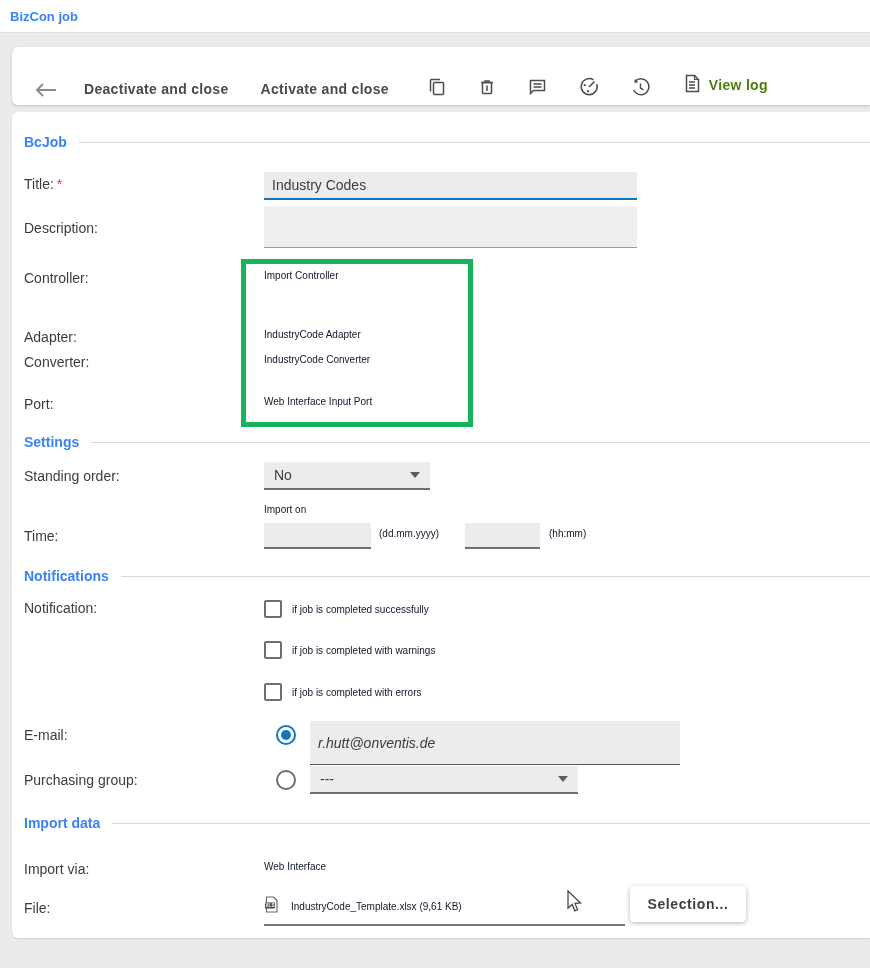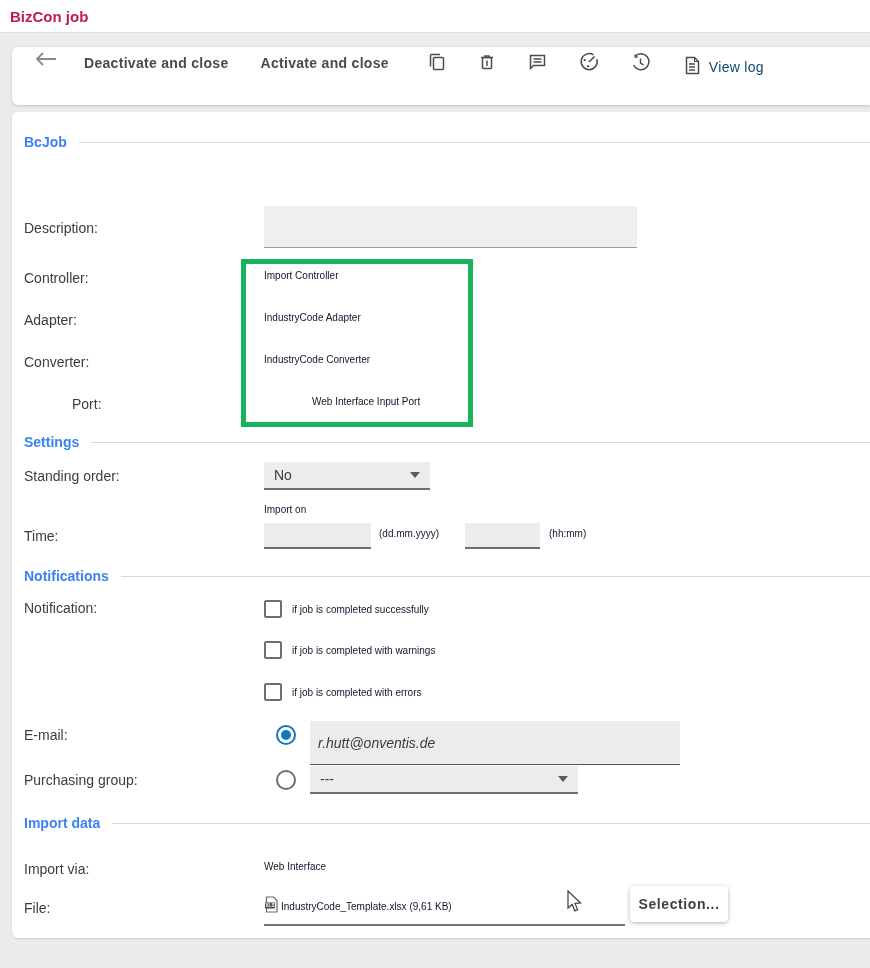--- a/index.html
+++ b/index.html
@@ -11,44 +11,44 @@
     color: #3c3c3c;
     font-size: 14px;
     overflow: hidden;
   }
   
   .page-header {
     position: absolute; top: 0; left: 0; right: 0; height: 33px;
     background: #ffffff; border-bottom: 1px solid #e0e0e0;
     display: flex; align-items: center; padding-left: 10px;
   }
-  .page-header h1 { font-size: 15px; font-weight: bold; color: #be185d; }
+  .page-header h1 { font-size: 13px; font-weight: bold; color: #3b82f6; }
 
   
   .toolbar {
     position: absolute; top: 47px; left: 12px; right: 0; height: 58px;
     background: #ffffff; border-radius: 6px 0 0 6px;
     box-shadow: 0 1px 3px rgba(0,0,0,0.18);
-    display: flex; align-items: flex-start; padding-left: 18px;
+    display: flex; align-items: flex-end; padding-left: 18px;
   }
   .tb-btn {
     border: none; background: transparent; cursor: pointer;
     font-family: inherit; font-size: 14px; font-weight: bold;
     color: #4a4a4a; letter-spacing: 0.3px; padding: 8px 4px;
   }
   .tb-back { margin-right: 18px; display: flex; align-items: center; }
   .tb-txt1 { margin-right: 24px; }
   .tb-txt2 { margin-right: 30px; }
   .tb-icon {
     border: none; background: transparent; cursor: pointer;
     color: #4c4c4c; padding: 4px; display: flex; align-items: center;
   }
   .tb-icons { display: flex; align-items: center; gap: 22px; }
   .tb-viewlog { display: flex; align-items: center; gap: 8px; margin-left: 24px; }
-  .tb-viewlog span { font-size: 14px; font-weight: normal; color: #0c4a6e; letter-spacing: 0.3px; }
+  .tb-viewlog span { font-size: 14px; font-weight: bold; color: #4d7c0f; letter-spacing: 0.3px; }
 
   
   .card {
     position: absolute; top: 112px; left: 12px; right: 0; height: 826px;
     background: #ffffff; border-radius: 6px 0 0 6px;
     box-shadow: 0 1px 2px rgba(0,0,0,0.12);
   }
   .row { position: absolute; left: 12px; right: 0; }
   .row-label { position: absolute; left: 0; top: 0; white-space: nowrap; color: #3c3c3c; }
   .req { color: #d9365e; margin-left: 3px; }
@@ -94,23 +94,23 @@
     width: 20px; height: 20px; border-radius: 50%; border: 2px solid #6f6f6f;
     background: #fff; cursor: pointer; flex: none; position: relative;
   }
   .radio.sel { border-color: #1178be; }
   .radio.sel::after {
     content: ""; position: absolute; left: 3px; top: 3px; width: 10px; height: 10px;
     border-radius: 50%; background: #1178be;
   }
 
   .file-line { position: absolute; left: 240px; top: 40px; width: 361px; height: 0; border-top: 2px solid #757575; }
-  .file-name { position: absolute; left: 240px; top: 12px; display: flex; align-items: center; gap: 2px; }
+  .file-name { position: absolute; left: 240px; top: 12px; display: flex; align-items: center; gap: 12px; }
   .btn-selection {
-    position: absolute; left: 606px; top: 2px; width: 98px; height: 36px;
+    position: absolute; left: 606px; top: 2px; width: 116px; height: 36px;
     background: #fff; border: none; border-radius: 4px;
     box-shadow: 0 1px 4px rgba(0,0,0,0.3);
     font-family: inherit; font-size: 14px; font-weight: bold; color: #3f3f3f;
     letter-spacing: 0.6px; cursor: pointer;
   }
   .cursor { position: absolute; left: 566px; top: 890px; pointer-events: none; z-index: 50; }
 </style>
 </head>
 <body>
 
@@ -189,42 +189,46 @@
   </button>
 </div>
 
 <div class="card">
 
   <div class="sect" style="top:22px;">
     <b>BcJob</b>
     <div class="hairline"></div>
   </div>
 
+  <div class="row" style="top:60px; height:28px;">
+    <span class="row-label" style="top:4px;"><span>Title:</span><span class="req">*</span></span>
+    <input class="gfield ffocus ctrl" style="width: 373px; height: 28px;" type="text" value="Industry Codes">
+  </div>
 
   <div class="row" style="top:94px; height:44px;">
     <span class="row-label" style="top:14px;">Description:</span>
     <div class="ctrl ta-wrap">
       <textarea style=""></textarea>
       
     </div>
   </div>
 
   <div class="row" style="top:158px; height:18px;">
     <span class="row-label">Controller:</span>
     <span class="ctrl static-val">Import Controller</span>
   </div>
-  <div class="row" style="top:200px; height:18px;">
+  <div class="row" style="top:217px; height:18px;">
     <span class="row-label">Adapter:</span>
     <span class="ctrl static-val">IndustryCode Adapter</span>
   </div>
   <div class="row" style="top:242px; height:18px;">
     <span class="row-label">Converter:</span>
     <span class="ctrl static-val">IndustryCode Converter</span>
   </div>
-  <div class="row" style="top:284px; height:18px;margin-left:48px;">
+  <div class="row" style="top:284px; height:18px;">
     <span class="row-label">Port:</span>
     <span class="ctrl static-val">Web Interface Input Port</span>
   </div>
 
   <div class="hl-box"></div>
 
   <div class="sect" style="top:322px;">
     <b>Settings</b>
     <div class="hairline"></div>
   </div>

